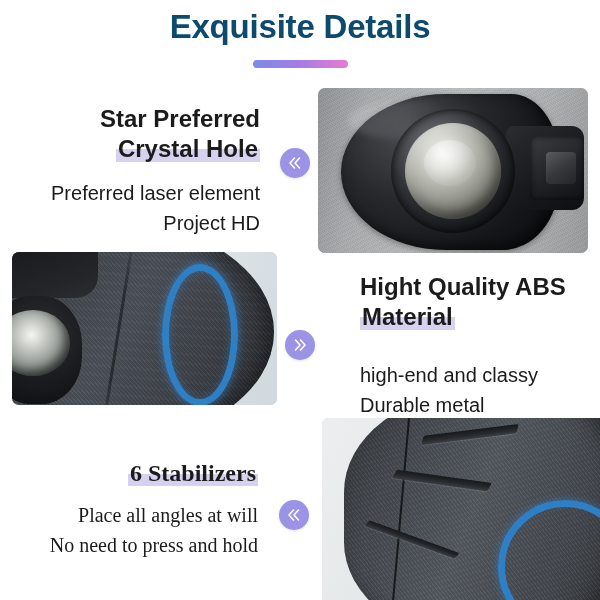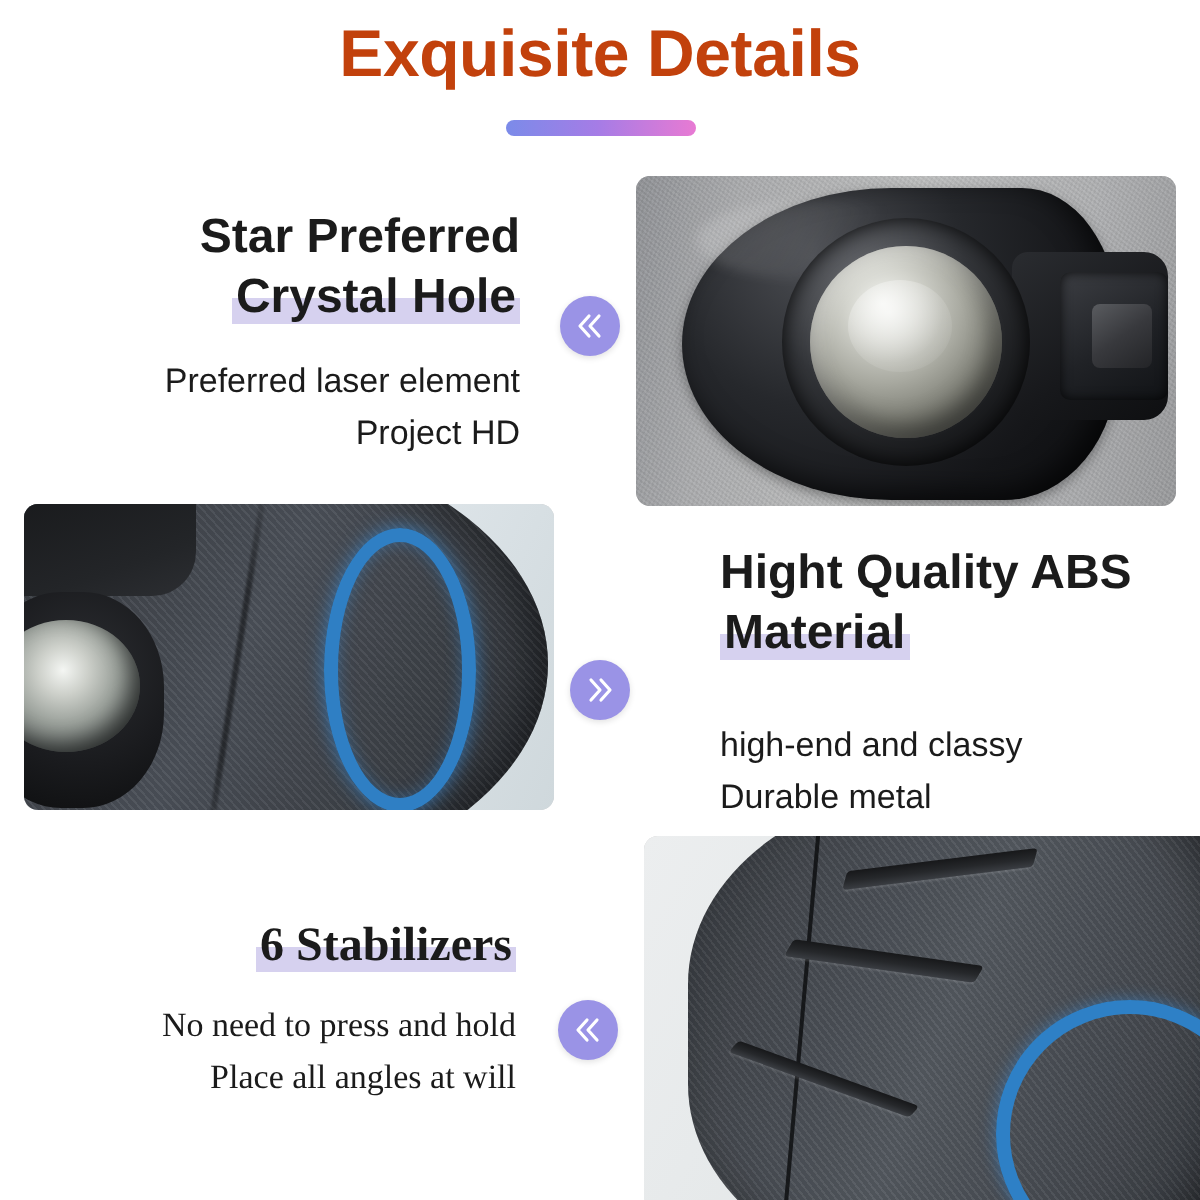--- a/index.html
+++ b/index.html
@@ -22,21 +22,21 @@
 
   
   .page-title {
     position: absolute;
     left: 0;
     top: 8px;
     width: 600px;
     text-align: center;
     font-size: 33px;
     font-weight: bold;
-    color: #c2410c;
+    color: #0c4a6e;
     letter-spacing: -0.2px;
   }
   .title-underline {
     position: absolute;
     left: 253px;
     top: 60px;
     width: 95px;
     height: 8px;
     border-radius: 5px;
     background: linear-gradient(90deg, #7b8be9 0%, #a57ce6 48%, #e87ad3 100%);
@@ -218,21 +218,21 @@
     color: #1b1b1b;
     line-height: 1.25;
   }
   .head .hl {
     background: linear-gradient(180deg, rgba(216,212,240,0) 52%, #d6d1ef 52%, #d6d1ef 100%);
     padding: 0 2px;
     box-decoration-break: clone;
     -webkit-box-decoration-break: clone;
   }
   .body-line {
-    font-size: 17px;
+    font-size: 20px;
     color: #1b1b1b;
     line-height: 1.5;
   }
   .block-1 { left: 34px; top: 104px; width: 226px; text-align: right; }
   .block-1 .body-wrap { margin-top: 14px; }
   .block-2 { left: 360px; top: 272px; width: 230px; text-align: left; }
   .block-2 .body-wrap { margin-top: 28px; }
   .block-3 { left: 20px; top: 458px; width: 238px; text-align: right; font-family: Liberation Serif, serif; }
   .block-3 .body-wrap { margin-top: 12px; }
 
@@ -317,22 +317,22 @@
       <div class="body-line">high-end and classy</div>
       <div class="body-line">Durable metal</div>
     </div>
   </div>
 
   <div class="block block-3">
     <div class="head">
       <span class="hl">6 Stabilizers</span>
     </div>
     <div class="body-wrap">
+      <div class="body-line">Place all angles at will</div>
       <div class="body-line">No need to press and hold</div>
-      <div class="body-line">Place all angles at will</div>
     </div>
   </div>
 
   <div class="chev-btn chev-1">
     <svg width="16" height="14" viewBox="0 0 16 14" aria-hidden="true">
       <path d="M7.5 2 L3 7 L7.5 12" fill="none" stroke="#ffffff" stroke-width="1.6" stroke-linecap="round" stroke-linejoin="round"></path>
       <path d="M12.5 2 L8 7 L12.5 12" fill="none" stroke="#ffffff" stroke-width="1.6" stroke-linecap="round" stroke-linejoin="round"></path>
     </svg>
   </div>
 

